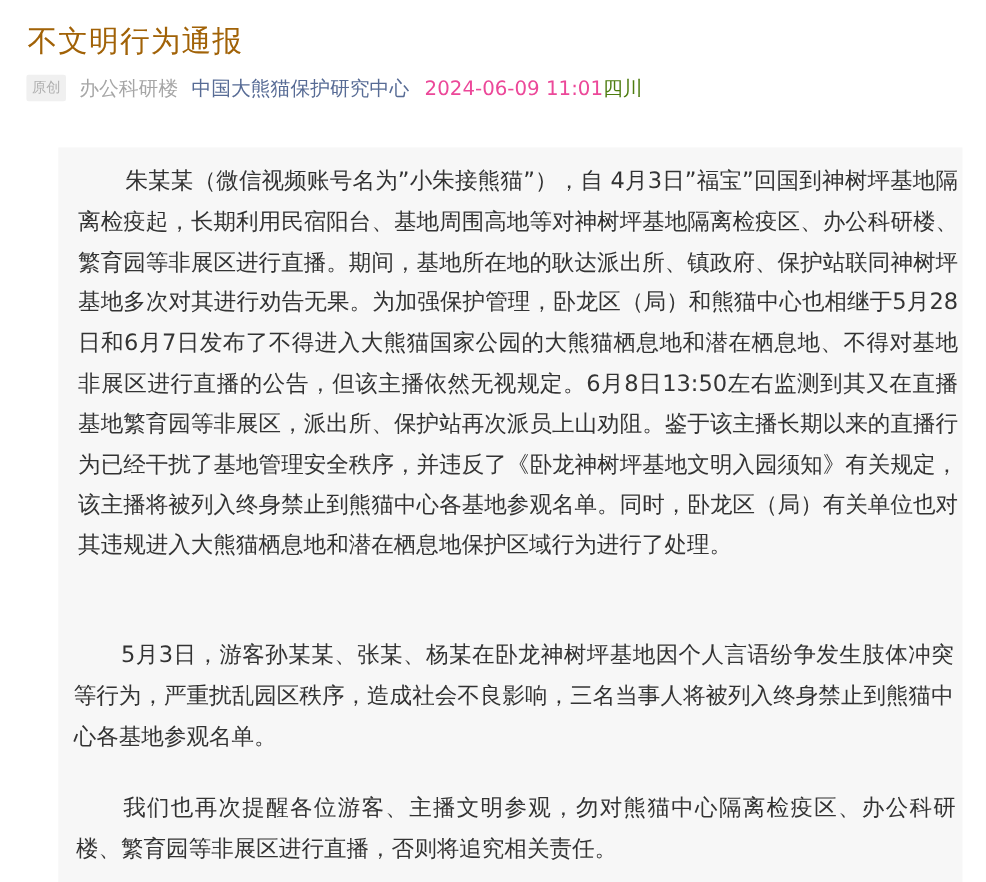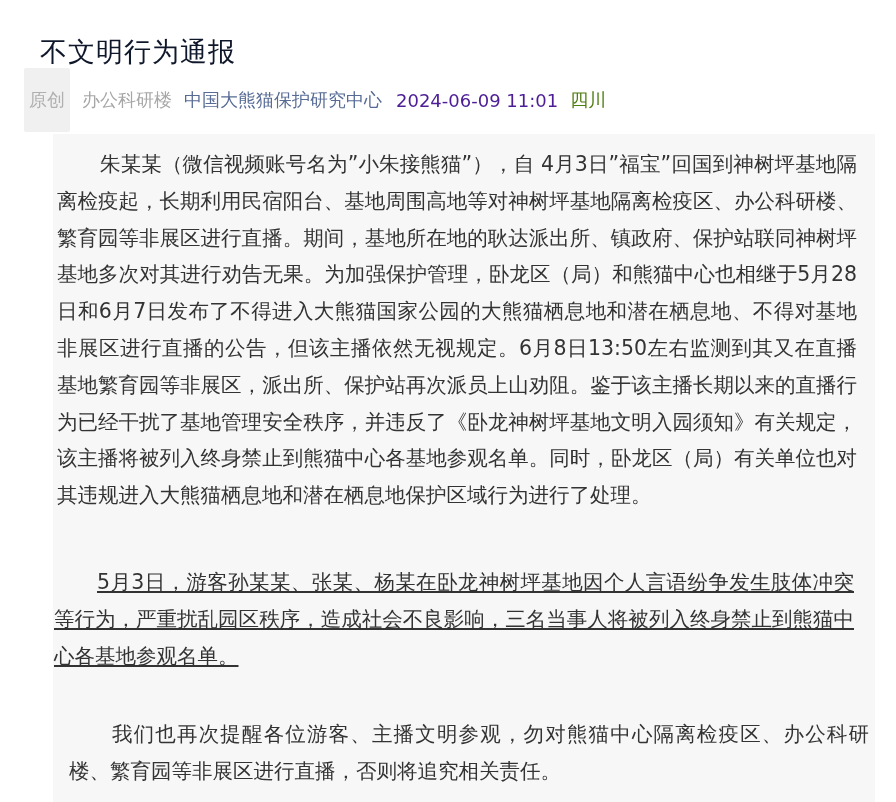--- a/index.html
+++ b/index.html
@@ -3,45 +3,45 @@
   <meta charset="utf-8">
   <style>
     html, body { margin: 0; padding: 0; background: #ffffff; }
     body {
       width: 896px; height: 802px; overflow: hidden;
       font-family: "DejaVu Sans", "Liberation Sans", sans-serif;
       color: #333333;
     }
     .title {
       position: absolute; left: 24px; top: 18px;
-      font-size: 27px; color: #0f172a; letter-spacing: 1px;
-      margin: 16px; font-weight: normal;
+      font-size: 27px; color: #a16207; letter-spacing: 1px;
+      margin: 1px; font-weight: normal;
     }
     .meta {
       position: absolute; left: 24px; top: 68px;
       display: flex; align-items: center; font-size: 18px; color: #999999;
     }
     .badge {
-      background: #f0f0f0; color: #b0b0b0; font-size: 18px;
-      padding: 20px 5px; border-radius: 2px; margin-right: 12px;
+      background: #f0f0f0; color: #b0b0b0; font-size: 13px;
+      padding: 3px 5px; border-radius: 2px; margin-right: 12px;
     }
     .meta .account { color: #a6a6a6; margin-right: 12px; }
     .meta .org { color: #576b95; margin-right: 14px; }
-    .meta .date { color: #4c1d95; margin-right: 12px; }
+    .meta .date { color: #ec4899; margin-right: 0; }
     .meta .loc { color: #4d7c0f; }
     .content {
       position: absolute; left: 53px; top: 134px; width: 822px; height: 668px;
       background: #f7f7f7;
     }
     .para {
       margin: 0; padding: 0 22px 0 0; font-size: 20.5px; line-height: 36.8px;
       color: #333333; text-indent: 43px; text-align: justify;
     }
-    .p1 { position: absolute; left: 0; top: 12px; width: 800px; margin-left: 4px; }
-    .p2 { position: absolute; left: 0; top: 430px; width: 800px; margin-left: 1px; text-decoration: underline; }
+    .p1 { position: absolute; left: 0; top: 12px; width: 800px; margin-left: 18px; }
+    .p2 { position: absolute; left: 0; top: 443px; width: 800px; margin-left: 14px; }
     .p3 { position: absolute; left: 0; top: 582px; width: 800px; margin-left: 16px; }
   </style>
 </head>
 <body>
 
 <h1 class="title">不文明行为通报</h1>
 
 <div class="meta">
   <span class="badge">原创</span>
   <span class="account">办公科研楼</span>

